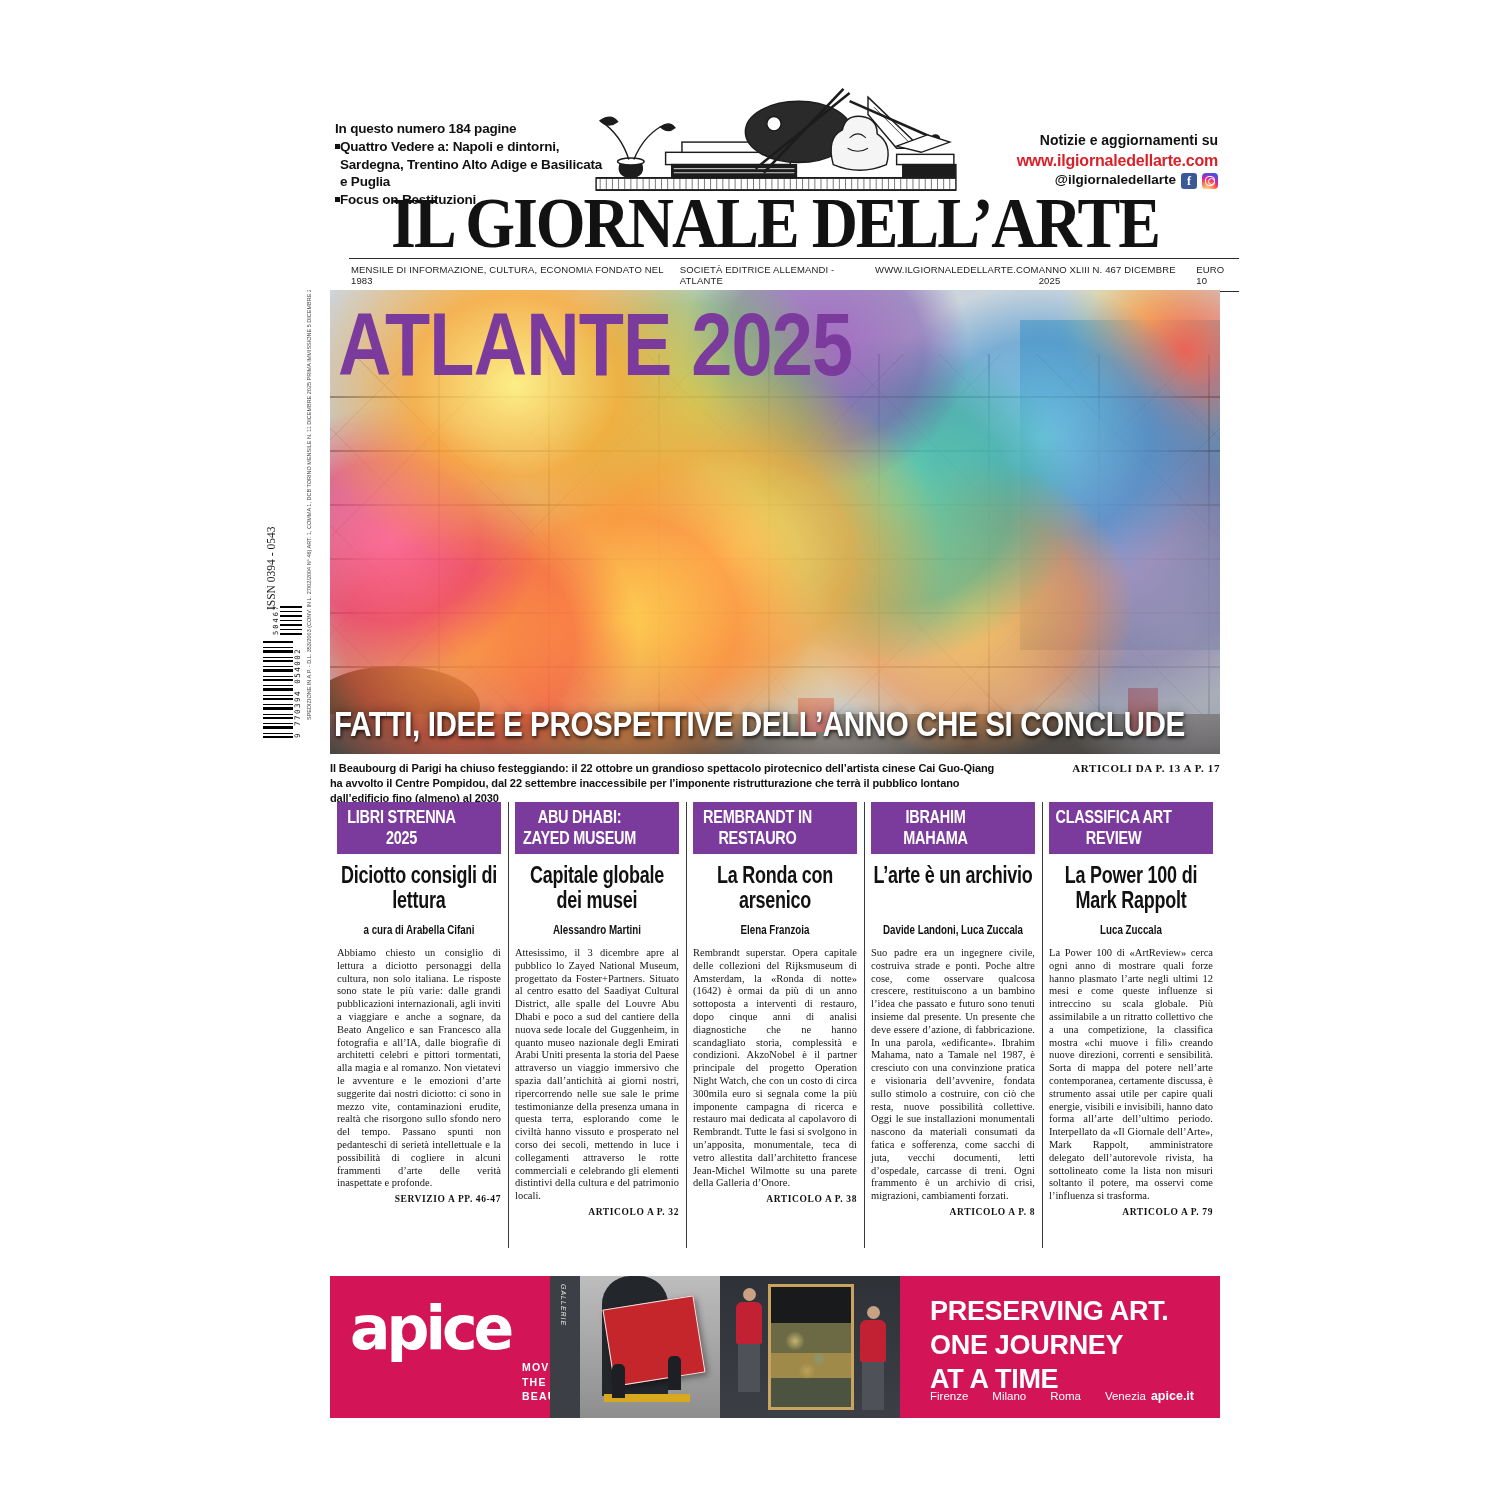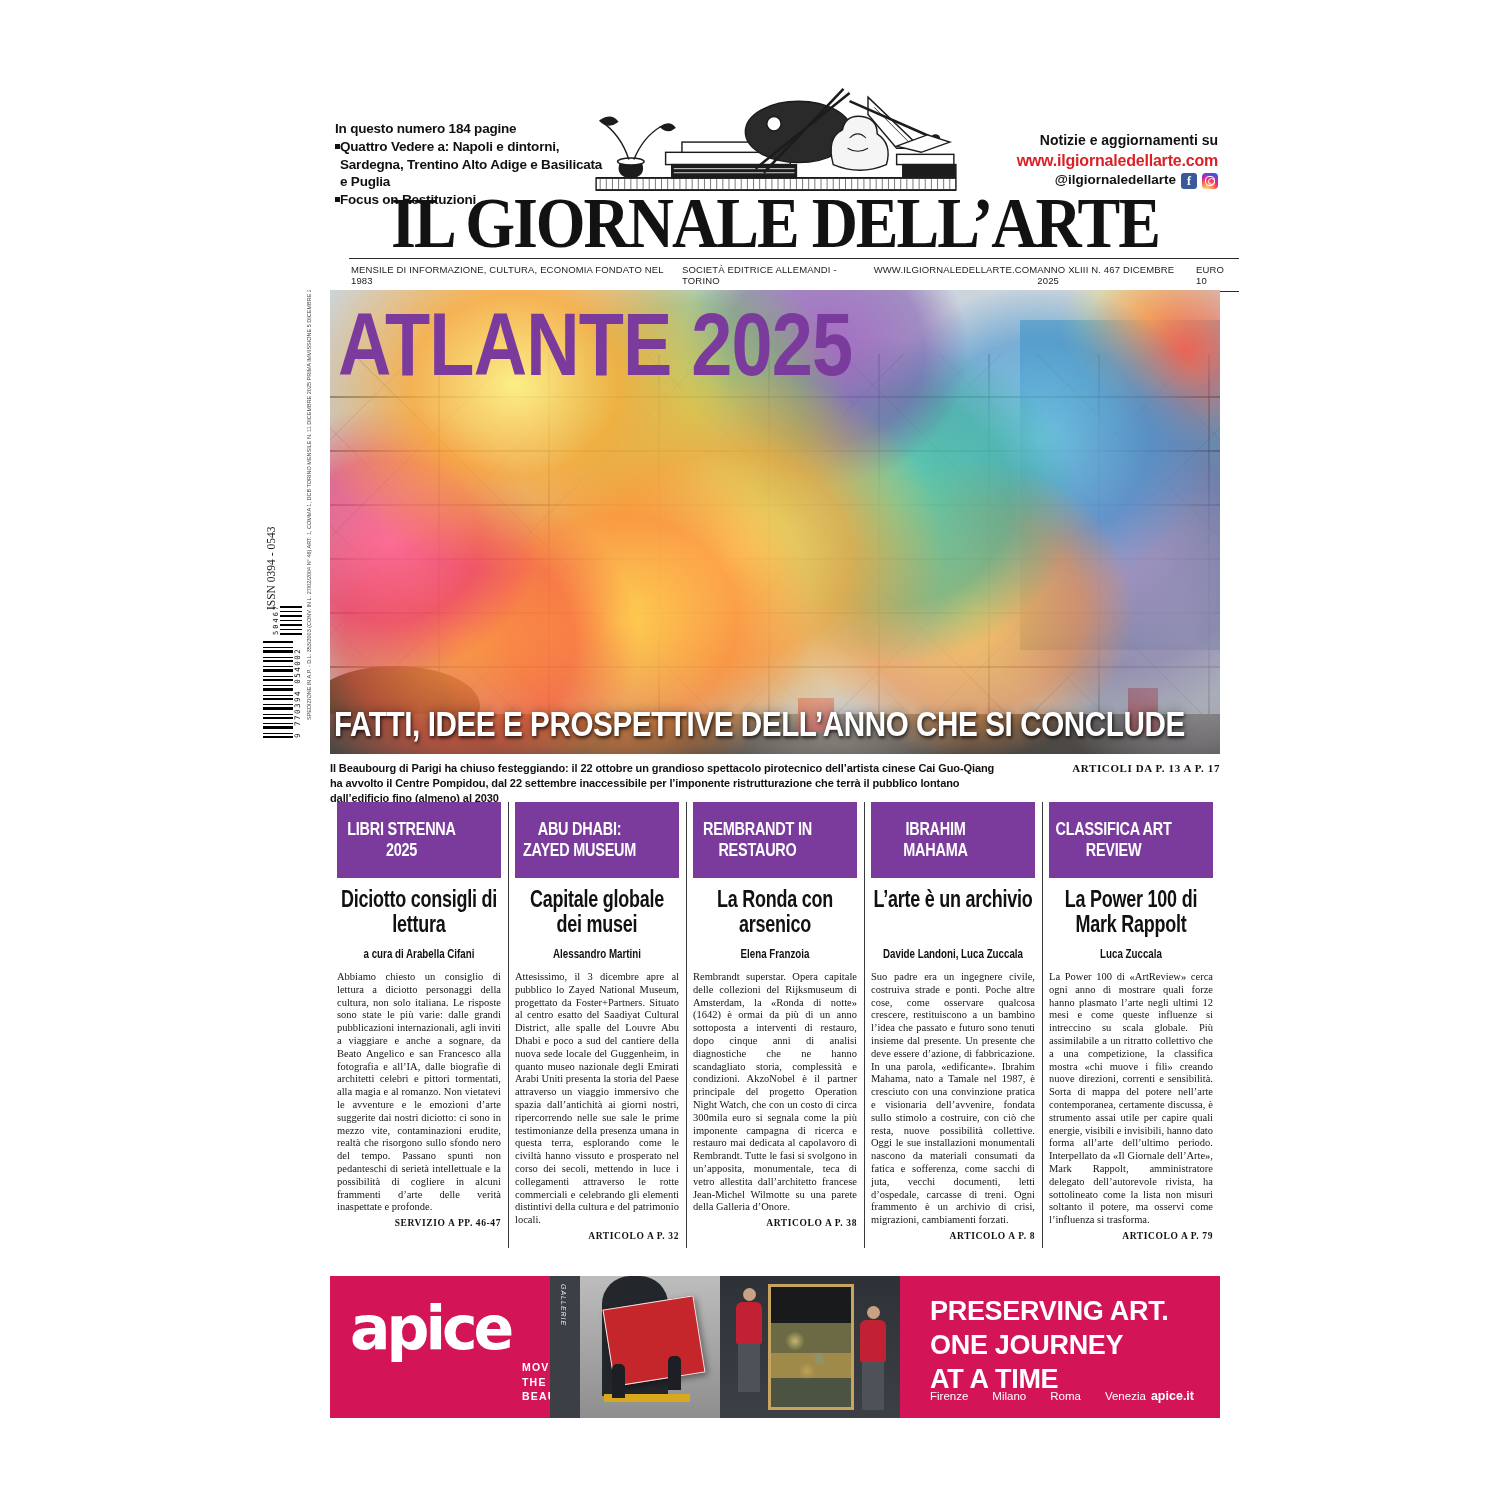--- a/index.html
+++ b/index.html
@@ -70,21 +70,21 @@
 
   
   .cap-row { left:330px; top:761px; width:890px; display:flex; justify-content:space-between; align-items:flex-start; gap:30px; }
   .caption { width:665px; font-size:11px; font-weight:700; line-height:1.35; letter-spacing:-0.1px; }
   .art-ref { font-family:"Liberation Serif",serif; font-size:11px; font-weight:700; letter-spacing:0.6px; white-space:nowrap; margin-top:1px; }
 
   
   .cols { left:330px; top:802px; width:890px; height:450px; display:flex; }
   .col { width:178px; padding:0 7px; position:relative; }
   .colsep { position:absolute; top:0; bottom:4px; width:1px; background:#3a3a3a; }
-  .kicker { background:#7B3B9D; color:#fff; height:76px; display:flex; align-items:center; justify-content:center; text-align:center; padding:4px 2px; margin-bottom:9px; }
+  .kicker { background:#7B3B9D; color:#fff; height:52px; display:flex; align-items:center; justify-content:center; text-align:center; padding:4px 2px; margin-bottom:9px; }
   .kicker .ktxt { font-size:18.5px; font-weight:700; line-height:1.12; letter-spacing:-0.3px; }
   .cond { width:128%; transform:scaleX(0.78125); transform-origin:0 0; text-align:center; }
   .col-head { font-size:23px; font-weight:700; line-height:1.07; letter-spacing:-0.3px; min-height:52px; }
   .col-by { font-size:12.5px; font-weight:700; margin:8px 0 10px; }
   .col-body { font-family:"Liberation Serif",serif; font-size:10.5px; line-height:1.22; text-align:justify; hyphens:auto; max-height:284px; overflow:hidden; color:#151515; }
   .col-foot { font-family:"Liberation Serif",serif; font-size:9.5px; font-weight:700; letter-spacing:0.6px; text-align:right; margin-top:4px; }
 
   
   .ad { left:330px; top:1276px; width:890px; height:142px; background:#D31457; display:flex; color:#fff; }
   .ad-left { position:relative; width:220px; flex:0 0 auto; }
@@ -162,21 +162,21 @@
     <span>@ilgiornaledellarte</span>
     <span class="icon-fb">f</span>
     <span class="icon-ig"></span>
   </div>
 </div>
 
 <div class="abs masthead">IL GIORNALE DELL’ARTE</div>
 
 <div class="abs dateline">
   <span>MENSILE DI INFORMAZIONE, CULTURA, ECONOMIA FONDATO NEL 1983</span>
-  <span>SOCIETÀ EDITRICE ALLEMANDI - TORINO</span>
+  <span>SOCIETÀ EDITRICE ALLEMANDI - ATLANTE</span>
   <span>WWW.ILGIORNALEDELLARTE.COM</span>
   <span>ANNO XLIII N. 467 DICEMBRE 2025</span>
   <span>EURO 10</span>
 </div>
 
 <div class="abs vtxt dispatch">SPEDIZIONE IN A.P. - D.L. 353/2003 (CONV. IN L. 27/02/2004 N° 46) ART. 1, COMMA 1, DCB TORINO MENSILE N. 11 DICEMBRE 2025 PRIMA IMMISSIONE 5 DICEMBRE 2025</div>
 <div class="abs vtxt issn">ISSN 0394 - 0543</div>
 <div class="abs bc-wrap">
   <div class="bc-inner">
     <div class="bc-main">

